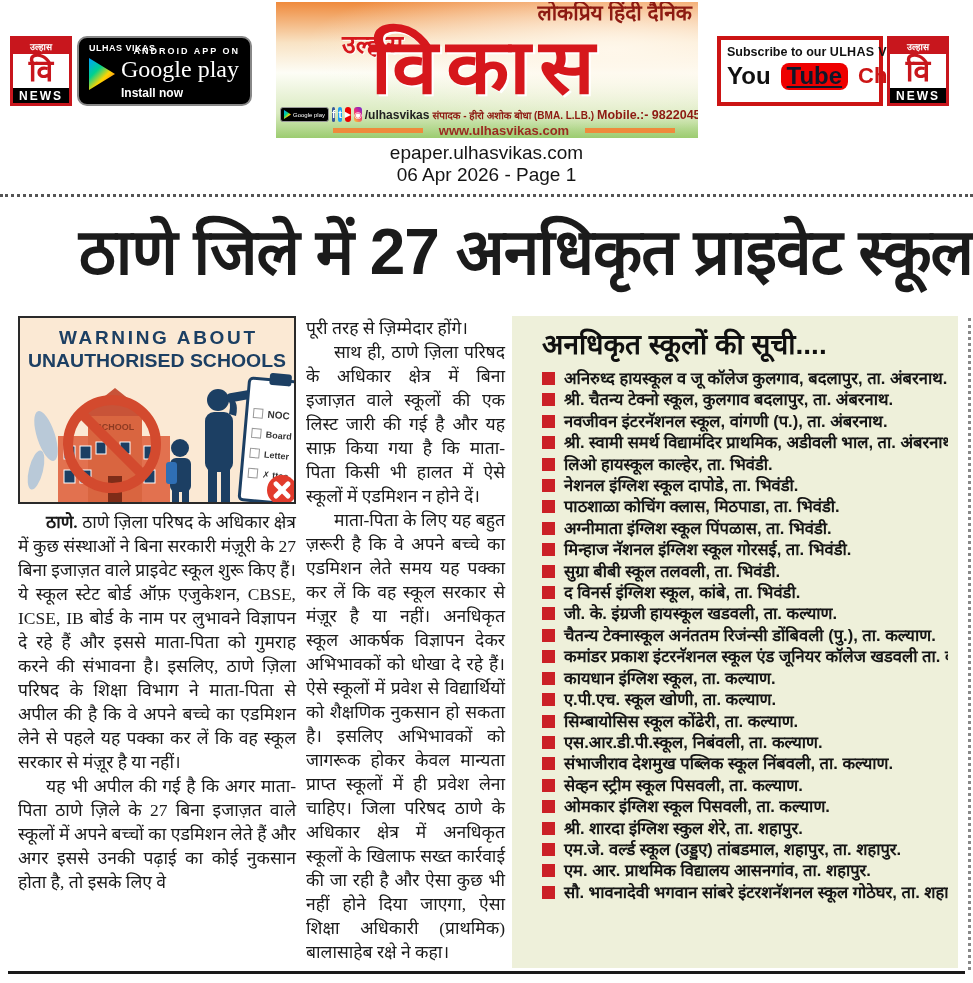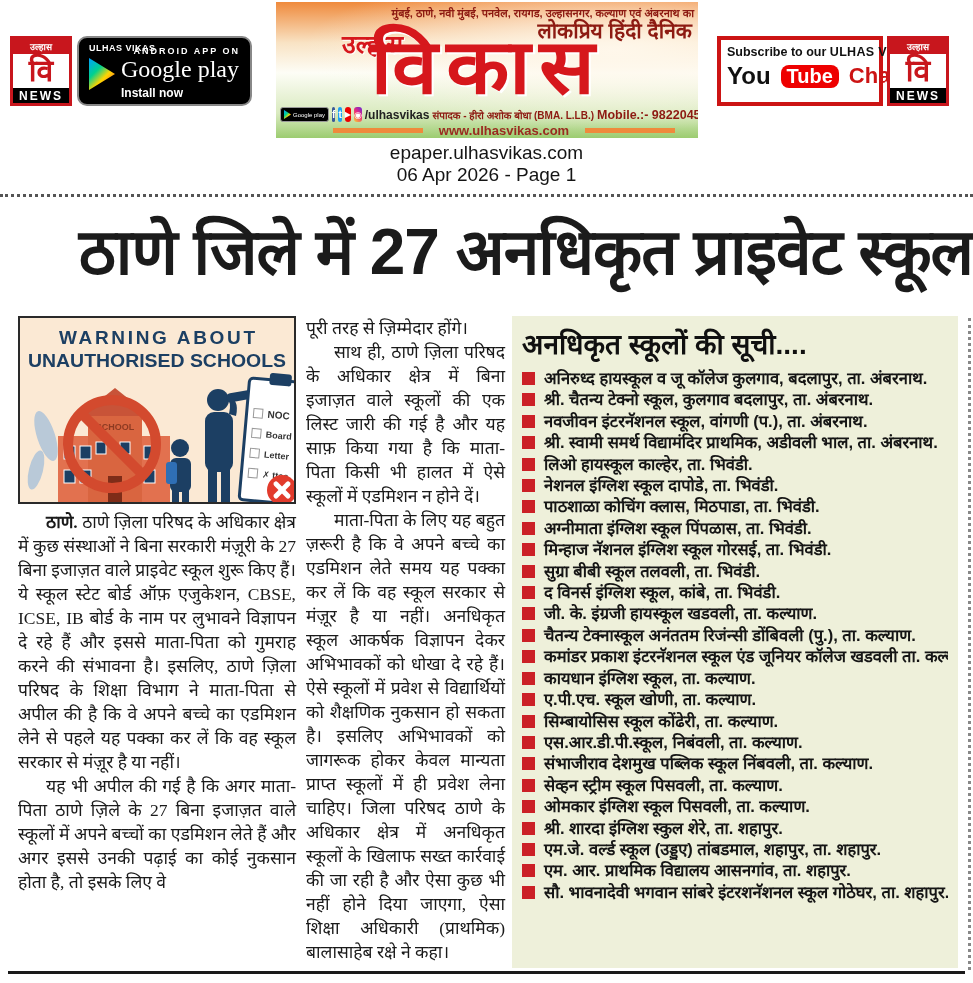--- a/index.html
+++ b/index.html
@@ -70,22 +70,22 @@
   .site-bar { flex:0 0 90px; height:5px; background:#ef8a3c; }
   .site-url { font-size:13px; font-weight:800; color:#9a2b20; }
 
   
   .unit-right { position:absolute; right:24px; top:36px; display:flex; gap:4px; align-items:stretch; }
   .yt-box { width:166px; height:70px; background:#fff; border:4px solid #cc1414; padding:5px 6px 4px; }
   .yt-line1 { font-size:12.5px; font-weight:700; color:#111; white-space:nowrap; }
   .yt-line1 b { font-weight:800; letter-spacing:.3px; }
   .yt-line2 { display:flex; align-items:center; gap:10px; margin-top:3px; }
   .yt-you { font-size:24px; font-weight:800; color:#111; }
-  .yt-tube { background:#e00; color:#ffffff; font-size:20px; font-weight:800; border-radius:8px;
-             padding:1px 6px 2px; line-height:1; }
+  .yt-tube { background:#e00; color:#0f172a; font-size:24px; font-weight:800; border-radius:8px;
+             padding:1px 6px 2px; line-height:1;text-decoration:underline; }
   .yt-channel { font-size:22px; font-weight:800; color:#cc1414; }
 
   
   .epaper { position:absolute; top:142px; left:0; width:100%; text-align:center; }
   .epaper-url { font-size:19px; color:#141414; }
   .epaper-date { font-size:19px; color:#141414; }
   .dotted-sep { position:absolute; top:194px; left:0; width:100%; border-top:3px dotted #555; }
   .right-dotted { position:absolute; right:2px; top:318px; height:652px; border-left:3px dotted #888; }
   .bottom-rule { position:absolute; left:8px; right:8px; top:971px; height:3px; background:#1a1a1a; }
 
@@ -101,21 +101,21 @@
             text-align:justify; color:#1a1a1a; }
   .body-p.indent { text-indent:28px; }
   .dateline { font-weight:800; }
   .col1 .body-p:first-of-type { margin-top:6px; text-indent:28px; }
 
   
   .illus { width:278px; height:188px; border:2px solid #2a2a2a; background:#fbe9d4; overflow:hidden; }
 
   
   .list-box { position:absolute; left:512px; top:316px; width:446px; height:652px;
-              background:#eef0da; padding:6px 10px 4px 8px; }
+              background:#eef0da; padding:6px 10px 4px 28px; }
   .list-title { font-size:28px; font-weight:800; color:#101010; margin:2px 0 6px 2px; letter-spacing:0; }
   .school-list { list-style:none; }
   .school-item { position:relative; padding-left:24px; font-size:16.5px; line-height:21.4px;
                  color:#151515; font-weight:600; white-space:nowrap; overflow:hidden; }
   .bullet { position:absolute; left:2px; top:4px; width:13px; height:13px; background:#cb2026; }
 </style>
 </head>
 <body>
 
 <div class="page">
@@ -129,21 +129,20 @@
     <div class="play-badge">
       <span class="pb-brand">ULHAS VIKAS</span>
       <span class="pb-line1">ANDROID APP ON</span>
       <span class="pb-triangle"></span>
       <span class="pb-store">Google play</span>
       <span class="pb-cta">Install now</span>
     </div>
   </div>
 
   <div class="masthead">
-    <div class="tagline-small">मुंबई, ठाणे, नवी मुंबई, पनवेल, रायगड, उल्हासनगर, कल्याण एवं अंबरनाथ का</div>
     <div class="tagline-big">लोकप्रिय हिंदी दैनिक</div>
     <div class="title-wrap">
       <span class="title-ulhas">उल्हास</span>
       <div class="title-main">विकास</div>
     </div>
     <div class="mast-bottom">
       <span class="mini-play">
         <span class="mini-tri"></span>
         <span>Google play</span>
       </span>

